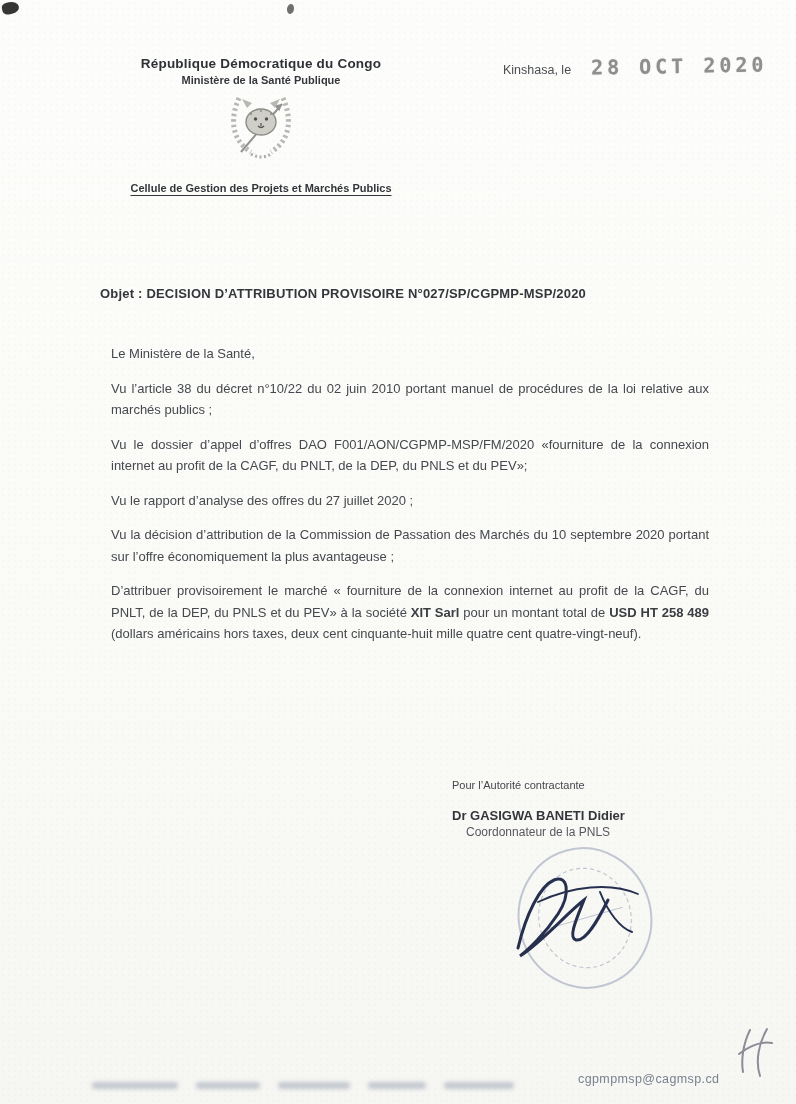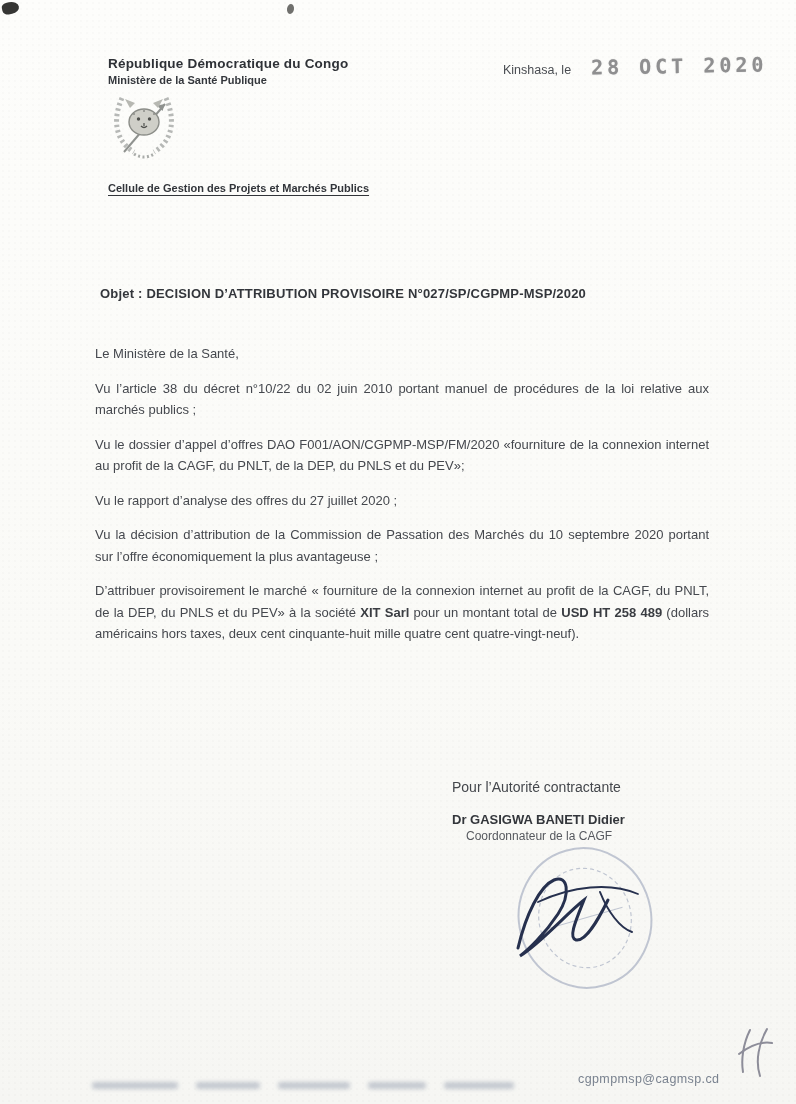--- a/index.html
+++ b/index.html
@@ -16,21 +16,21 @@
     content:"";position:absolute;inset:0;
     background-image:radial-gradient(rgba(60,60,60,0.02) 1px, transparent 1px);
     background-size:6px 6px;pointer-events:none;
   }
 
   
   .artifact-tl{position:absolute;left:2px;top:2px;width:17px;height:12px;background:#20201e;border-radius:40% 60% 55% 45%;transform:rotate(-12deg);opacity:.9;}
   .artifact-tc{position:absolute;left:287px;top:4px;width:7px;height:10px;background:#4c4c4a;border-radius:50%;opacity:.8;transform:rotate(8deg);}
 
   
-  .letterhead{position:absolute;left:108px;top:56px;width:306px;text-align:left;}
+  .letterhead{position:absolute;left:108px;top:56px;width:306px;text-align:center;}
   .lh-country{font-size:13.5px;font-weight:bold;color:#2e3136;letter-spacing:.2px;}
   .lh-ministry{font-size:11px;font-weight:bold;color:#34373c;margin-top:3px;}
   .lh-emblem{margin-top:6px;}
   .lh-unit{margin-top:10px;font-size:11px;font-weight:bold;color:#32353a;text-decoration:underline;text-underline-offset:3px;}
 
   
   .dateline{position:absolute;left:503px;top:62px;display:flex;align-items:center;}
   .place-label{font-size:12.5px;color:#4a4d52;}
   .date-stamp{
     margin-left:20px;margin-top:-8px;
@@ -39,27 +39,27 @@
     color:#8f8f90;transform:rotate(-1deg);
     text-shadow:0 0 1px rgba(143,143,144,.6);
     white-space:nowrap;
   }
 
   
   .subject{position:absolute;left:100px;top:286px;width:620px;font-size:13px;font-weight:bold;color:#33363b;letter-spacing:.2px;}
 
   
   .body-text{position:absolute;left:95px;top:343px;width:614px;font-size:13px;line-height:21.5px;color:#45484e;}
-  .body-text p{margin:0 0 13px 0;text-align:justify;}
+  .body-text p{margin:0 0 13px 16px;text-align:justify;}
   .body-text p.single{text-align:left;}
   .b{font-weight:bold;color:#3a3d42;}
 
   
   .sig-block{position:absolute;left:452px;top:779px;width:240px;}
-  .sig-for{font-size:14px;color:#44474c;}
+  .sig-for{font-size:11px;color:#44474c;}
   .sig-name{margin-top:17px;font-size:13px;font-weight:bold;color:#33363b;text-underline-offset:3px;}
   .sig-title{margin-top:2px;margin-left:14px;font-size:12px;color:#55585e;}
   .sig-graphic{position:absolute;left:480px;top:836px;width:210px;height:160px;}
 
   
   .footer-smudges{position:absolute;left:92px;top:1076px;width:480px;height:14px;white-space:nowrap;}
   .smudge{display:inline-block;height:7px;border-radius:3px;background:#9aa3b3;filter:blur(2px);opacity:.55;vertical-align:middle;margin-right:18px;}
   .s1{width:86px;} .s2{width:64px;} .s3{width:72px;} .s4{width:58px;} .s5{width:70px;}
   .footer-email{
     position:absolute;left:578px;top:1072px;
@@ -115,21 +115,21 @@
     <p>Vu l’article 38 du décret n°10/22 du 02 juin 2010 portant manuel de procédures de la loi relative aux marchés publics ;</p>
     <p>Vu le dossier d’appel d’offres DAO F001/AON/CGPMP-MSP/FM/2020 «fourniture de la connexion internet au profit de la CAGF, du PNLT, de la DEP, du PNLS et du PEV»;</p>
     <p class="single">Vu le rapport d’analyse des offres du 27 juillet  2020 ;</p>
     <p>Vu la décision d’attribution de la Commission de Passation des Marchés du 10 septembre 2020 portant sur l’offre économiquement la plus avantageuse ;</p>
     <p><span>D’attribuer provisoirement  le marché « fourniture de la connexion internet au profit de la CAGF, du PNLT, de la DEP, du PNLS et du PEV» à la société </span><span class="b">XIT Sarl</span><span> pour un montant total de </span><span class="b">USD HT 258 489</span><span> (dollars américains hors taxes, deux cent cinquante-huit mille quatre cent quatre-vingt-neuf).</span></p>
   </div>
 
   <div class="sig-block">
     <div class="sig-for">Pour l’Autorité contractante</div>
     <div class="sig-name">Dr GASIGWA BANETI Didier</div>
-    <div class="sig-title">Coordonnateur de la CAGF</div>
+    <div class="sig-title">Coordonnateur de la PNLS</div>
   </div>
 
   <div class="sig-graphic">
     <svg width="210" height="160" viewBox="0 0 210 160" aria-hidden="true">
       <g transform="rotate(-16 105 82)" opacity="0.45" stroke="#7e8aa8" fill="none">
         <ellipse cx="105" cy="82" rx="66" ry="70" stroke-width="2"></ellipse>
         <ellipse cx="105" cy="82" rx="46" ry="50" stroke-width="1.2" stroke-dasharray="4 3"></ellipse>
         <path d="M66,82 h78" stroke-width="1"></path>
       </g>
       <g stroke="#26304e" fill="none" stroke-linecap="round">

